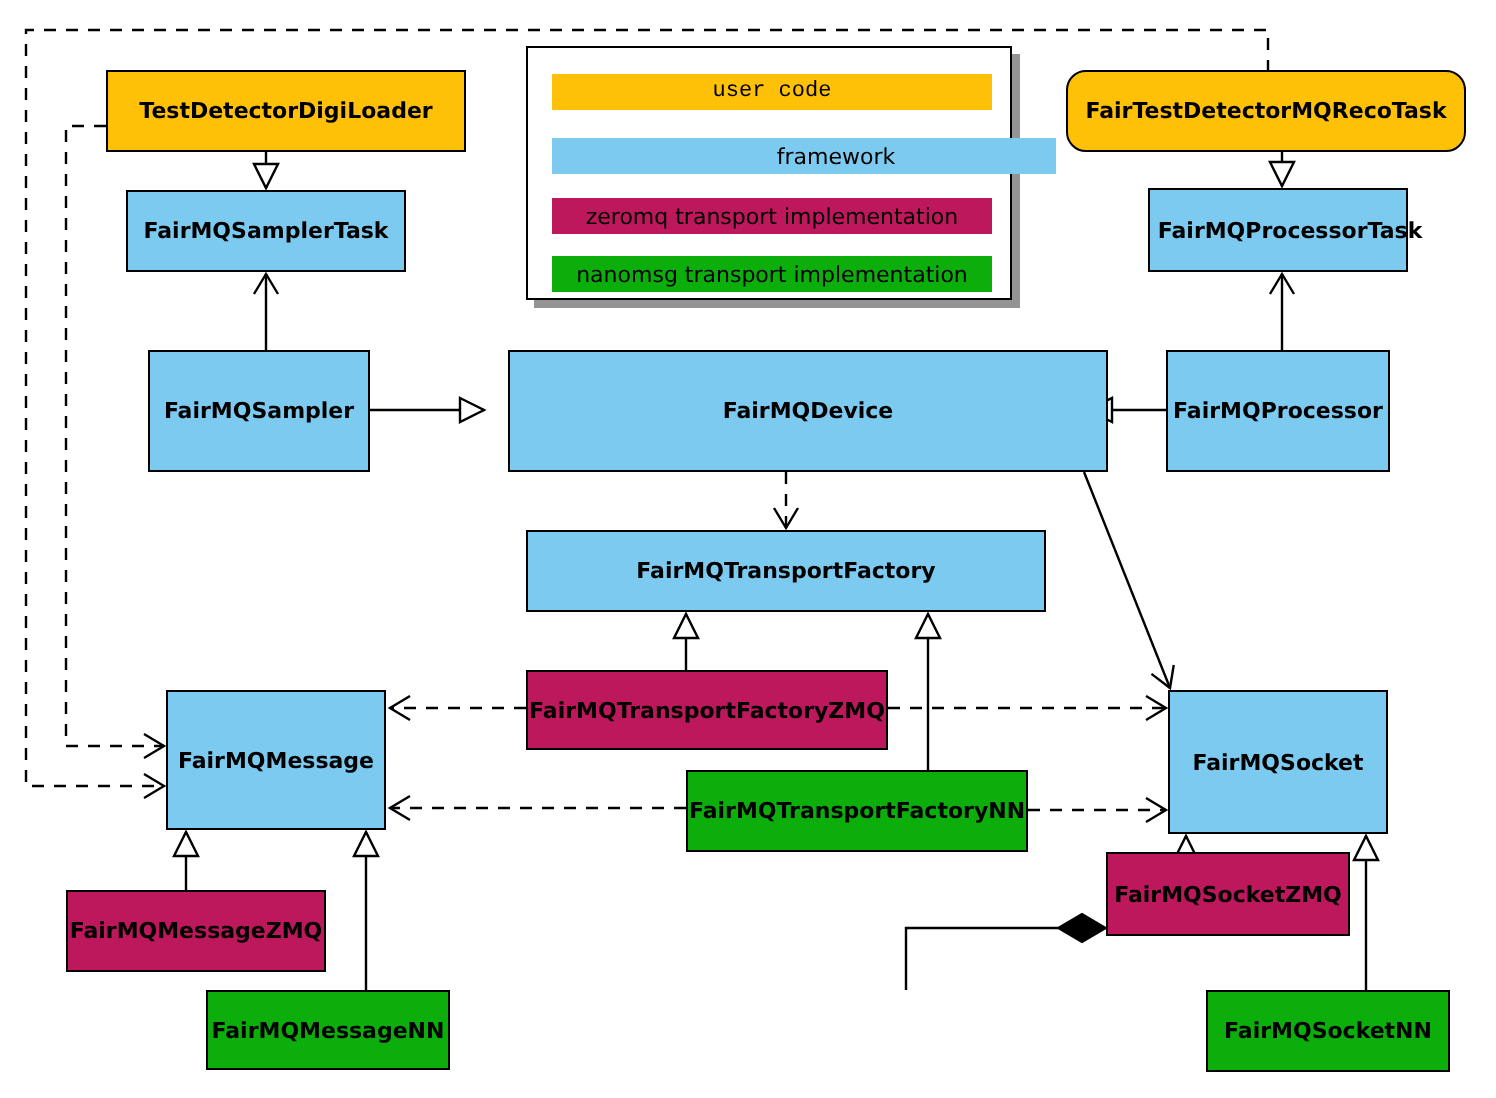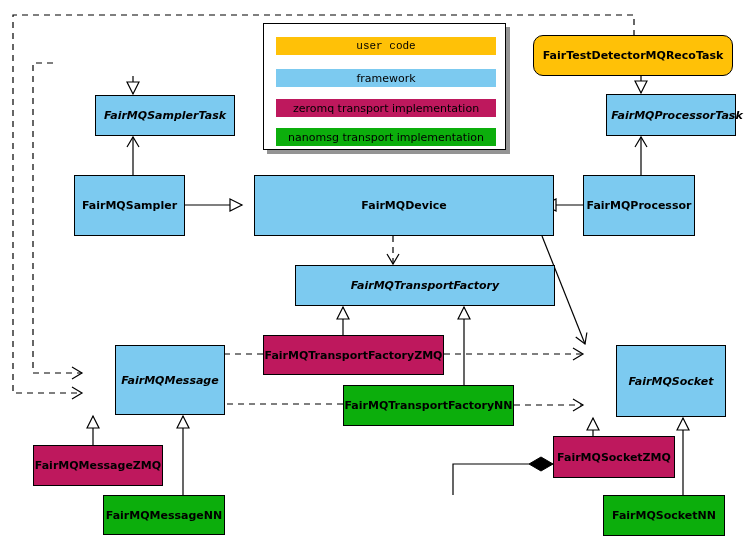--- a/index.html
+++ b/index.html
@@ -22,21 +22,21 @@
     text-align:center;
     font-size:11px;
     font-weight:bold;
     color:#000;
     white-space:nowrap;
   }
   .yellow{background:#FFC107;}
   .blue{background:#7CCAF0;}
   .red{background:#be185d;}
   .green{background:#0CAE0C;}
-  .abstract{font-style:italic;margin-left:32px;}
+  .abstract{}
   #legend-box{
     position:absolute;
     left:263px;top:23px;width:243px;height:127px;
     box-sizing:border-box;
     background:#ffffff;
     border:1px solid #000;
     box-shadow:4px 4px 0 #949494;
     z-index:2;
   }
   .legend-bar{
@@ -86,46 +86,47 @@
     <path d="M634,36 L634,15 L13,15 L13,393 L82,393" fill="none" stroke="#000" stroke-width="1.2" stroke-dasharray="6 5" marker-end="url(#vee)"></path>
 
     <path d="M453,495 L453,464 L529,464" fill="none" stroke="#000" stroke-width="1.2"></path>
     <polygon points="553,464 541,457 529,464 541,471" fill="#000" stroke="#000"></polygon>
   </svg>
 
   <div id="legend-box">
     <div class="legend-bar yellow" style="top:13px;font-family:Liberation Mono, monospace;">
         <span>user code</span>
       </div>
-    <div class="legend-bar blue" style="top:45px;">
+    <div class="legend-bar blue" style="top:45px;padding-left:32px;">
         <span>framework</span>
       </div>
     <div class="legend-bar red" style="top:75px;">
         <span>zeromq transport implementation</span>
       </div>
     <div class="legend-bar green" style="top:104px;">
         <span>nanomsg transport implementation</span>
       </div>
   </div>
 
+  <div class="node yellow" style="left:53px;top:35px;width:180px;height:41px;">TestDetectorDigiLoader</div>
   <div class="node yellow" style="left:533px;top:35px;width:200px;height:41px;border-radius:10px;">FairTestDetectorMQRecoTask</div>
 
   <div class="node blue abstract" style="left:63px;top:95px;width:140px;height:41px;">FairMQSamplerTask</div>
   <div class="node blue abstract" style="left:574px;top:94px;width:130px;height:42px;padding-left:12px;">FairMQProcessorTask</div>
 
   <div class="node blue" style="left:74px;top:175px;width:111px;height:61px;">FairMQSampler</div>
   <div class="node blue" style="left:254px;top:175px;width:300px;height:61px;">FairMQDevice</div>
   <div class="node blue" style="left:583px;top:175px;width:112px;height:61px;">FairMQProcessor</div>
 
   <div class="node blue abstract" style="left:263px;top:265px;width:260px;height:41px;">FairMQTransportFactory</div>
 
   <div class="node red" style="left:263px;top:335px;width:181px;height:40px;">FairMQTransportFactoryZMQ</div>
   <div class="node green" style="left:343px;top:385px;width:171px;height:41px;">FairMQTransportFactoryNN</div>
 
   <div class="node blue abstract" style="left:83px;top:345px;width:110px;height:70px;">FairMQMessage</div>
   <div class="node blue abstract" style="left:584px;top:345px;width:110px;height:72px;">FairMQSocket</div>
 
   <div class="node red" style="left:33px;top:445px;width:130px;height:41px;">FairMQMessageZMQ</div>
-  <div class="node red" style="left:553px;top:436px;width:122px;height:42px;">FairMQSocketZMQ</div>
+  <div class="node red" style="left:553px;top:426px;width:122px;height:42px;">FairMQSocketZMQ</div>
   <div class="node green" style="left:103px;top:495px;width:122px;height:40px;">FairMQMessageNN</div>
   <div class="node green" style="left:603px;top:495px;width:122px;height:41px;">FairMQSocketNN</div>
 
 </div>
 
 </body></html>

